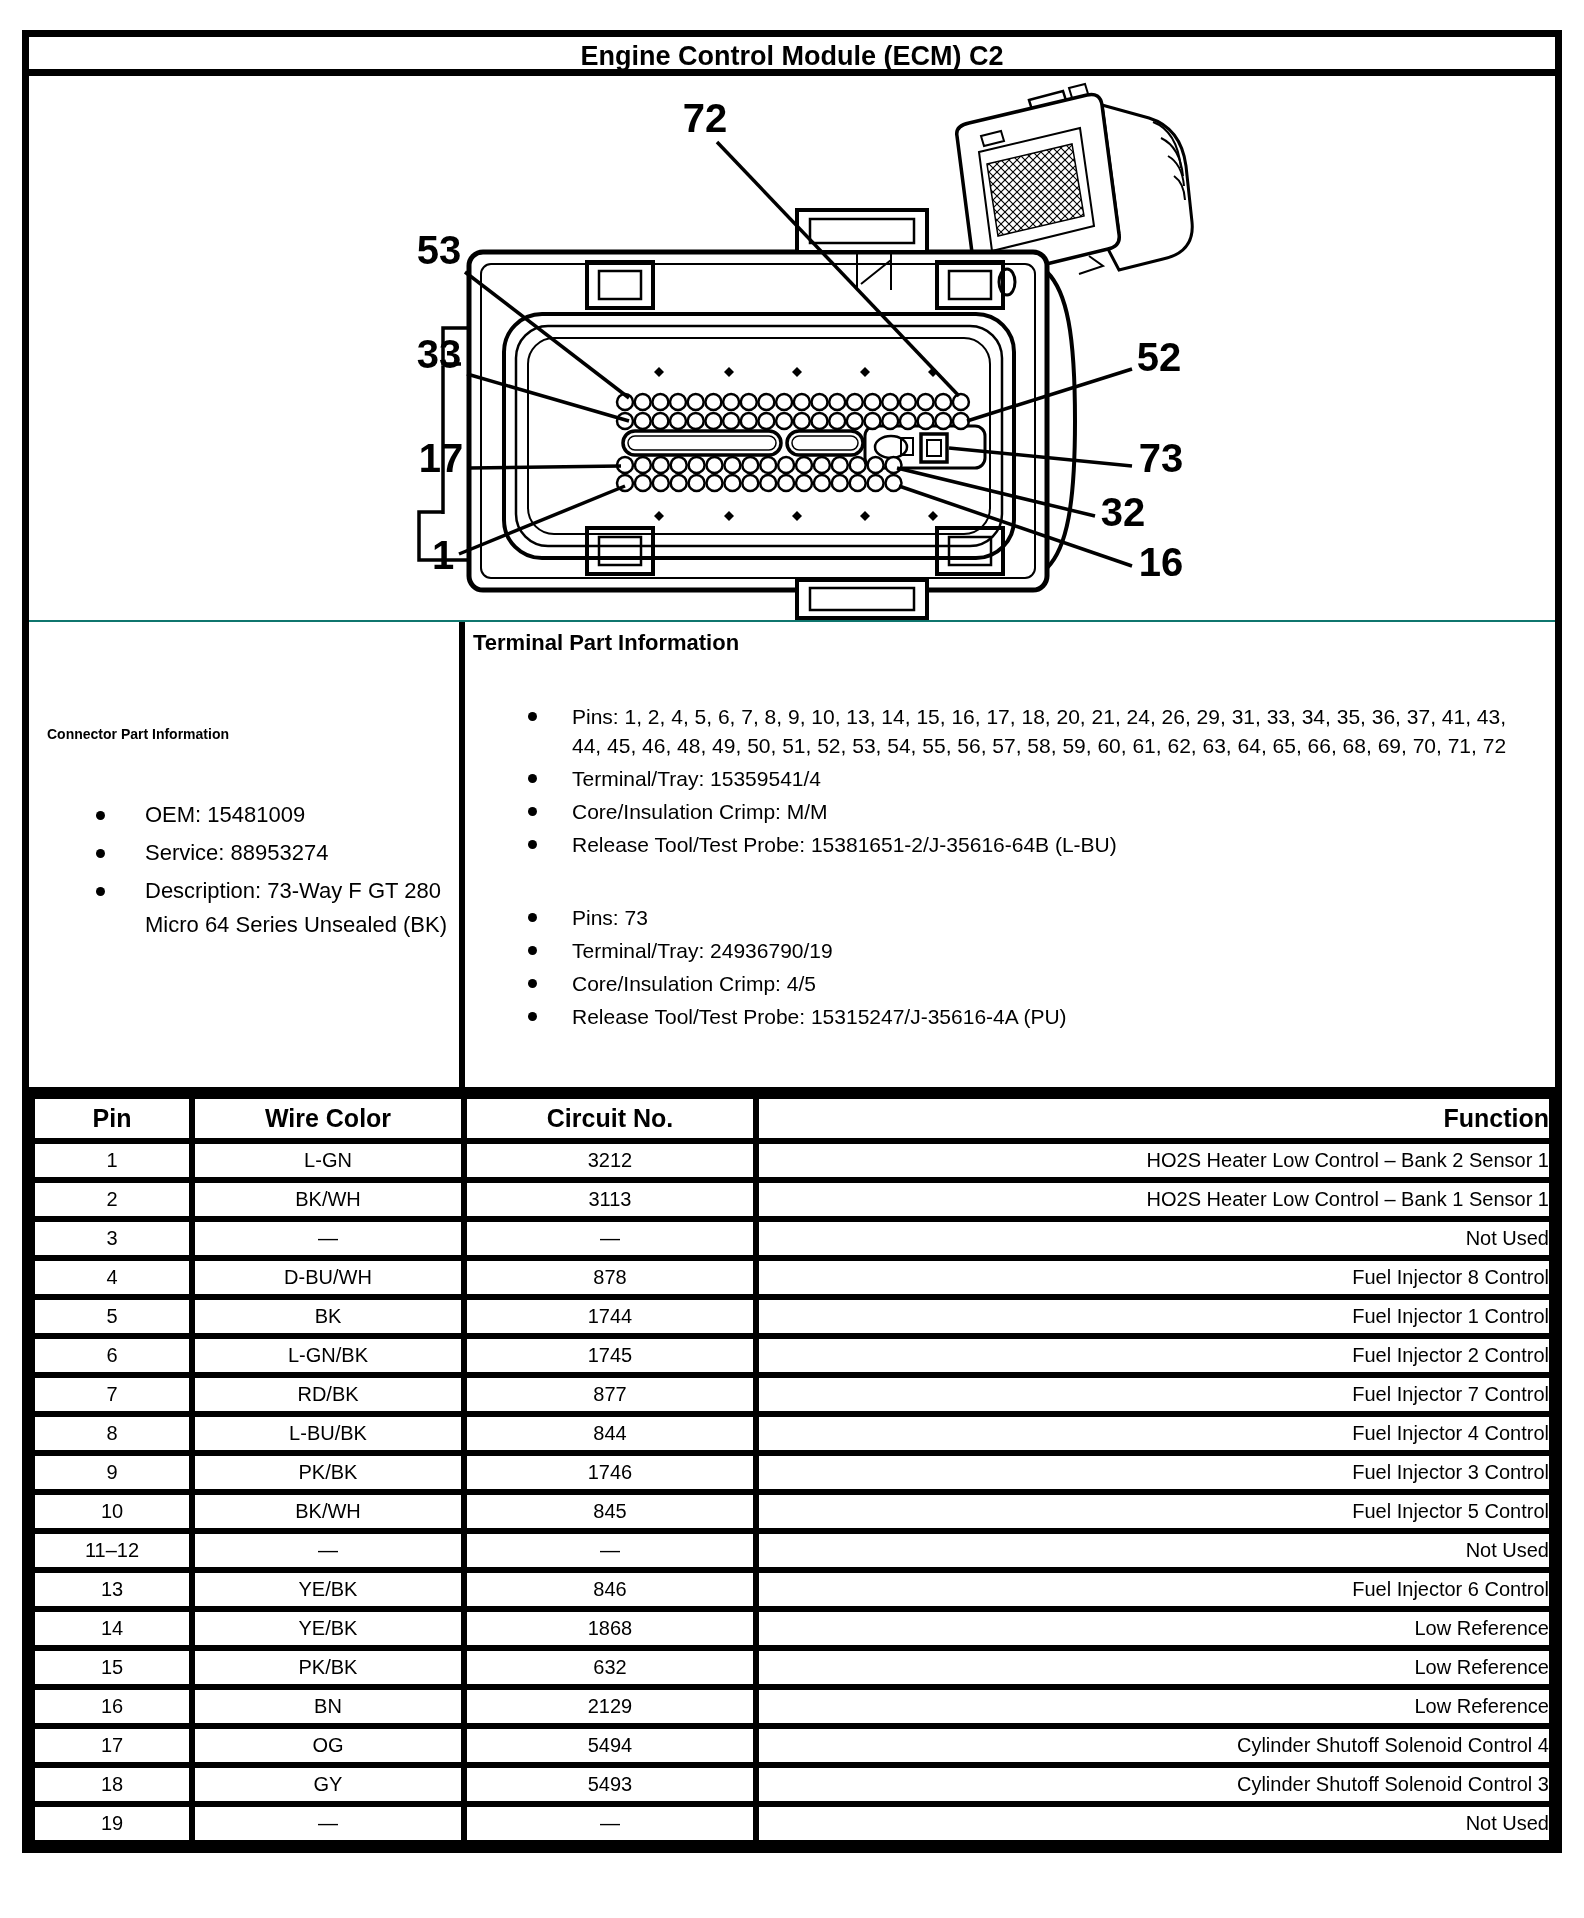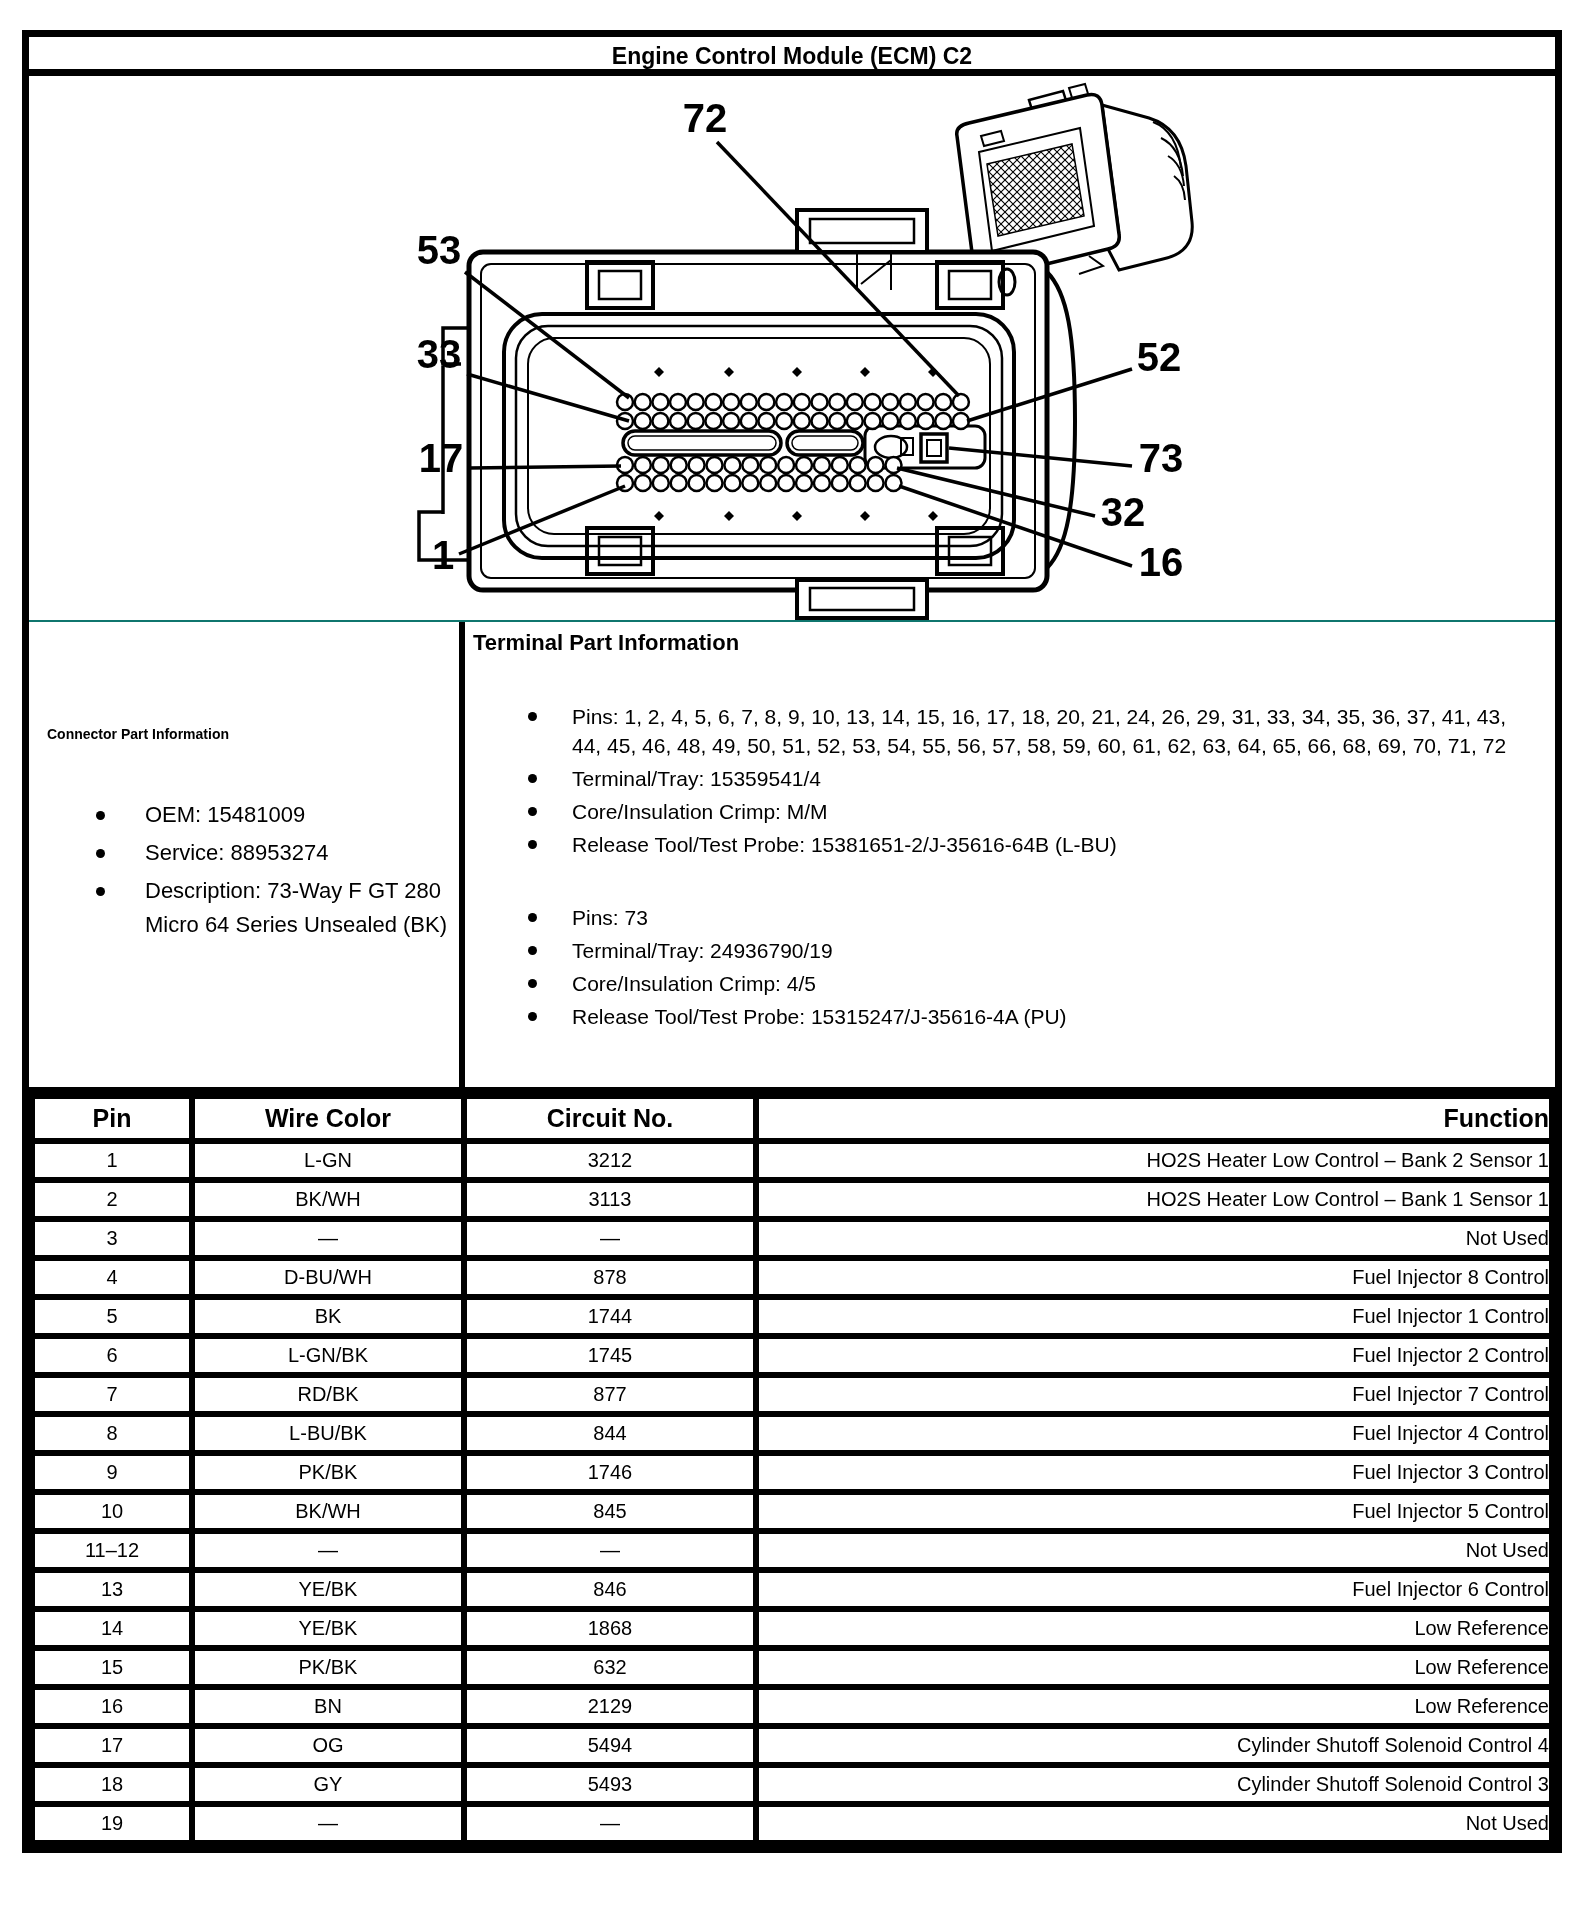--- a/index.html
+++ b/index.html
@@ -9,21 +9,21 @@
     font-family:"Liberation Sans", sans-serif;
     position:relative;
   }
   .frame {
     position:absolute; left:22px; top:30px; width:1540px;
     border:7px solid #000; background:#fff;
   }
   .title-bar {
     height:39px; border-bottom:7px solid #000;
     text-align:center; line-height:38px;
-    font-weight:bold; font-size:23px;
+    font-weight:bold; font-size:27px;
   }
   .figure { height:546px; border-bottom:2px solid #0f766e; position:relative; overflow:hidden; }
   .figure svg { display:block; }
   .callout { font:bold 40px "Liberation Sans", sans-serif; fill:#000; }
   .leader { stroke:#000; stroke-width:3.5; fill:none; }
   .term { fill:#fff; stroke:#000; stroke-width:2.5; }
   .tick { fill:#000; stroke:none; }
 
   .info-row { display:flex; height:471px; border-bottom:6px solid #000; }
   .conn-box { width:436px; border-right:6px solid #000; }

